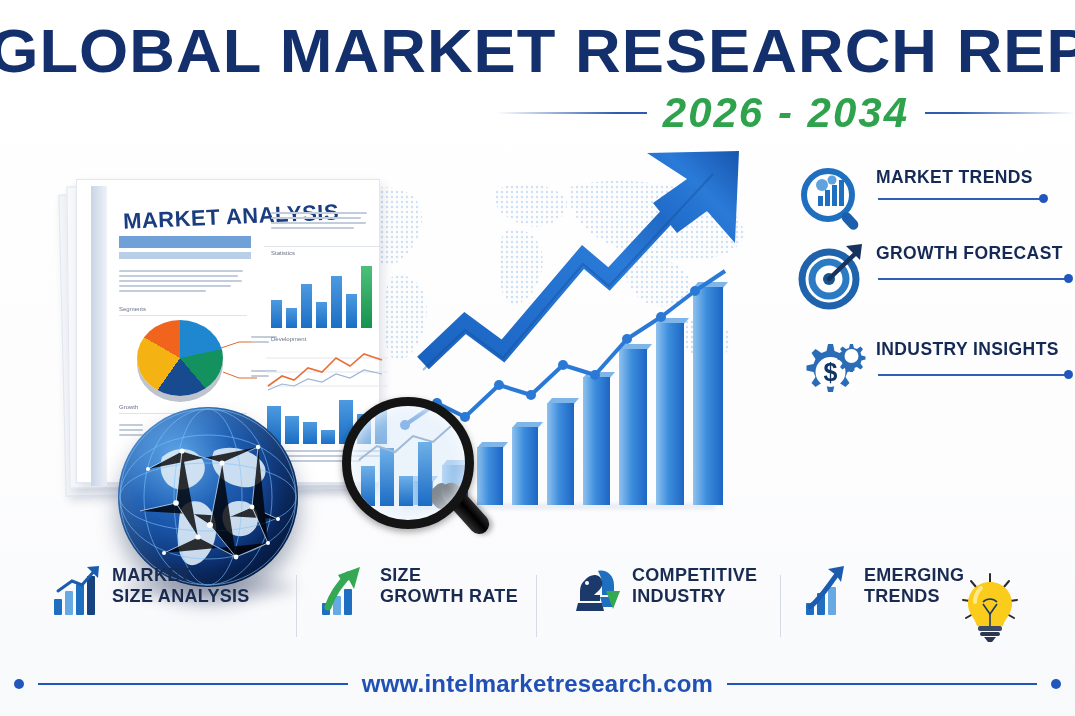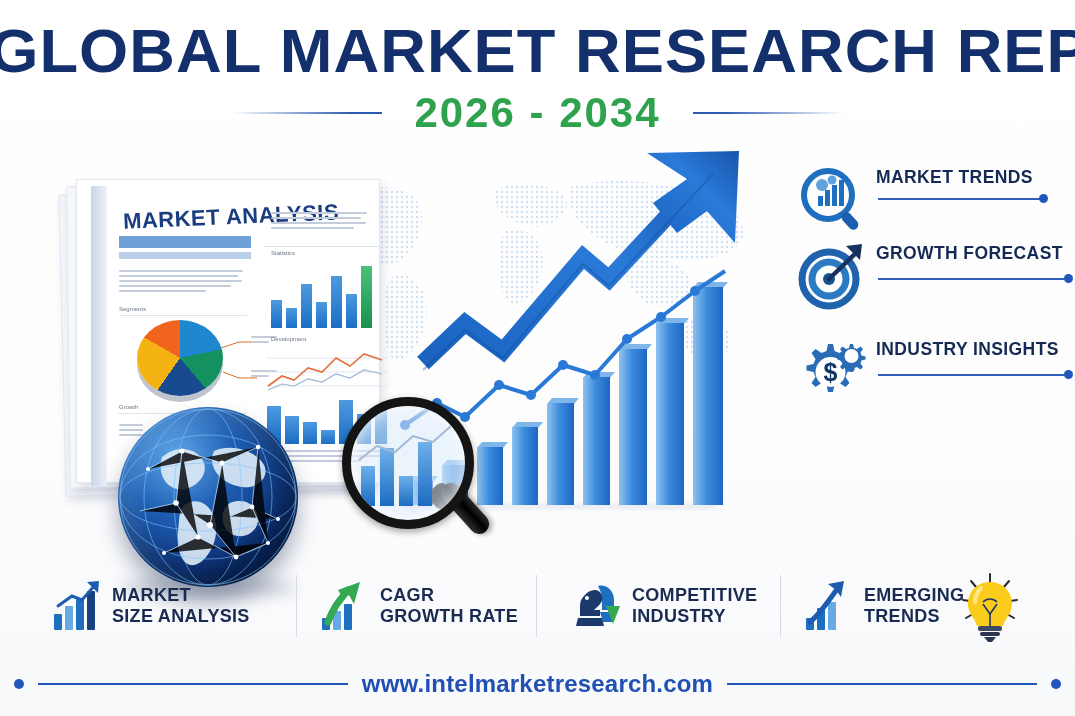--- a/index.html
+++ b/index.html
@@ -17,21 +17,21 @@
   .title{
     font-family:"Liberation Sans Narrow","Liberation Sans",sans-serif;
     font-weight:bold;
     font-size:62px;
     letter-spacing:1px;
     color:#14306c;
     line-height:1.05;
     transform:scaleX(1.02);
     white-space:nowrap;
   }
-  .subwrap{display:flex;align-items:center;justify-content:center;gap:32px;margin-top:6px;}
+  .subwrap{display:flex;align-items:center;justify-content:flex-end;gap:16px;margin-top:6px;font-style:italic;}
   .subline{height:2px;width:150px;background:linear-gradient(90deg,rgba(30,80,170,0) 0%,#2c5ab0 80%);}
   .subline.right{background:linear-gradient(270deg,rgba(30,80,170,0) 0%,#2c5ab0 80%);}
   .subtitle{
     font-family:"Liberation Sans Narrow","Liberation Sans",sans-serif;
     font-weight:bold;font-size:42px;color:#2ea24c;letter-spacing:2px;white-space:nowrap;
   }
 
   
   .art{position:absolute;left:0;top:145px;width:790px;height:400px;}
   .worldmap{position:absolute;left:330px;top:0px;width:450px;height:250px;opacity:.5;}
@@ -102,21 +102,21 @@
   .side-item{position:absolute;left:0;width:280px;height:80px;}
   .side-ico{position:absolute;left:10px;top:4px;width:68px;height:68px;}
   .side-txt{position:absolute;left:88px;top:6px;width:190px;
     font-family:"Liberation Sans Narrow","Liberation Sans",sans-serif;
     font-weight:bold;font-size:17.5px;color:#142a55;letter-spacing:.4px;line-height:1.12;}
   .side-rule{position:absolute;left:90px;width:165px;height:2px;background:#2f5fb8;}
   .side-dot{position:absolute;width:9px;height:9px;border-radius:50%;background:#2157bd;}
 
   
   .feat-row{position:absolute;left:52px;top:565px;width:975px;height:82px;}
-  .feat{position:absolute;top:0;height:82px;display:flex;align-items:center;gap:10px;}
+  .feat{position:absolute;top:0;height:82px;display:flex;align-items:flex-start;gap:10px;}
   .feat-ico{width:50px;height:52px;position:relative;flex:0 0 auto;}
   .feat-txt{font-family:"Liberation Sans Narrow","Liberation Sans",sans-serif;
     font-weight:bold;font-size:18px;color:#1a2b52;line-height:1.14;letter-spacing:.3px;white-space:nowrap;}
   .feat-sep{position:absolute;top:10px;width:1px;height:62px;background:#d5dae3;}
   .bulb{position:absolute;left:905px;top:5px;width:66px;height:72px;}
 
   
   .footer{position:absolute;left:0;top:664px;width:1075px;height:40px;display:flex;align-items:center;justify-content:center;gap:14px;}
   .f-dot{width:10px;height:10px;border-radius:50%;background:#2157bd;flex:0 0 auto;}
   .f-line{height:2px;background:#2157bd;flex:0 0 auto;}
@@ -449,21 +449,21 @@
           <g fill="#1f6fc0">
             <rect x="2" y="38" width="8" height="12" rx="1"></rect>
             <rect x="13" y="31" width="8" height="19" rx="1" fill="#67a9e3"></rect>
             <rect x="24" y="24" width="8" height="26" rx="1"></rect>
           </g>
           <path d="M8 42 C14 26,20 20,28 10" stroke="#34a853" stroke-width="7" fill="none" stroke-linecap="round"></path>
           <path d="M18 10 L40 2 L34 24 L29 15 L23 18 Z" fill="#34a853"></path>
         </svg>
       </div>
       <div class="feat-txt">
-        <div>CAGR</div>
+        <div>SIZE</div>
         <div>GROWTH RATE</div>
       </div>
     </div>
     <div class="feat-sep" style="left:484px;"></div>
 
     <div class="feat" style="left:520px;">
       <div class="feat-ico">
         <svg viewBox="0 0 50 52">
           <path d="M26 6 C34 4,42 10,42 20 L42 30 L30 30 L30 20 C30 14,28 10,26 6 Z" fill="#1f6fc0"></path>
           <path d="M28 32 L44 32 L41 42 L31 42 Z" fill="#1f6fc0"></path>

